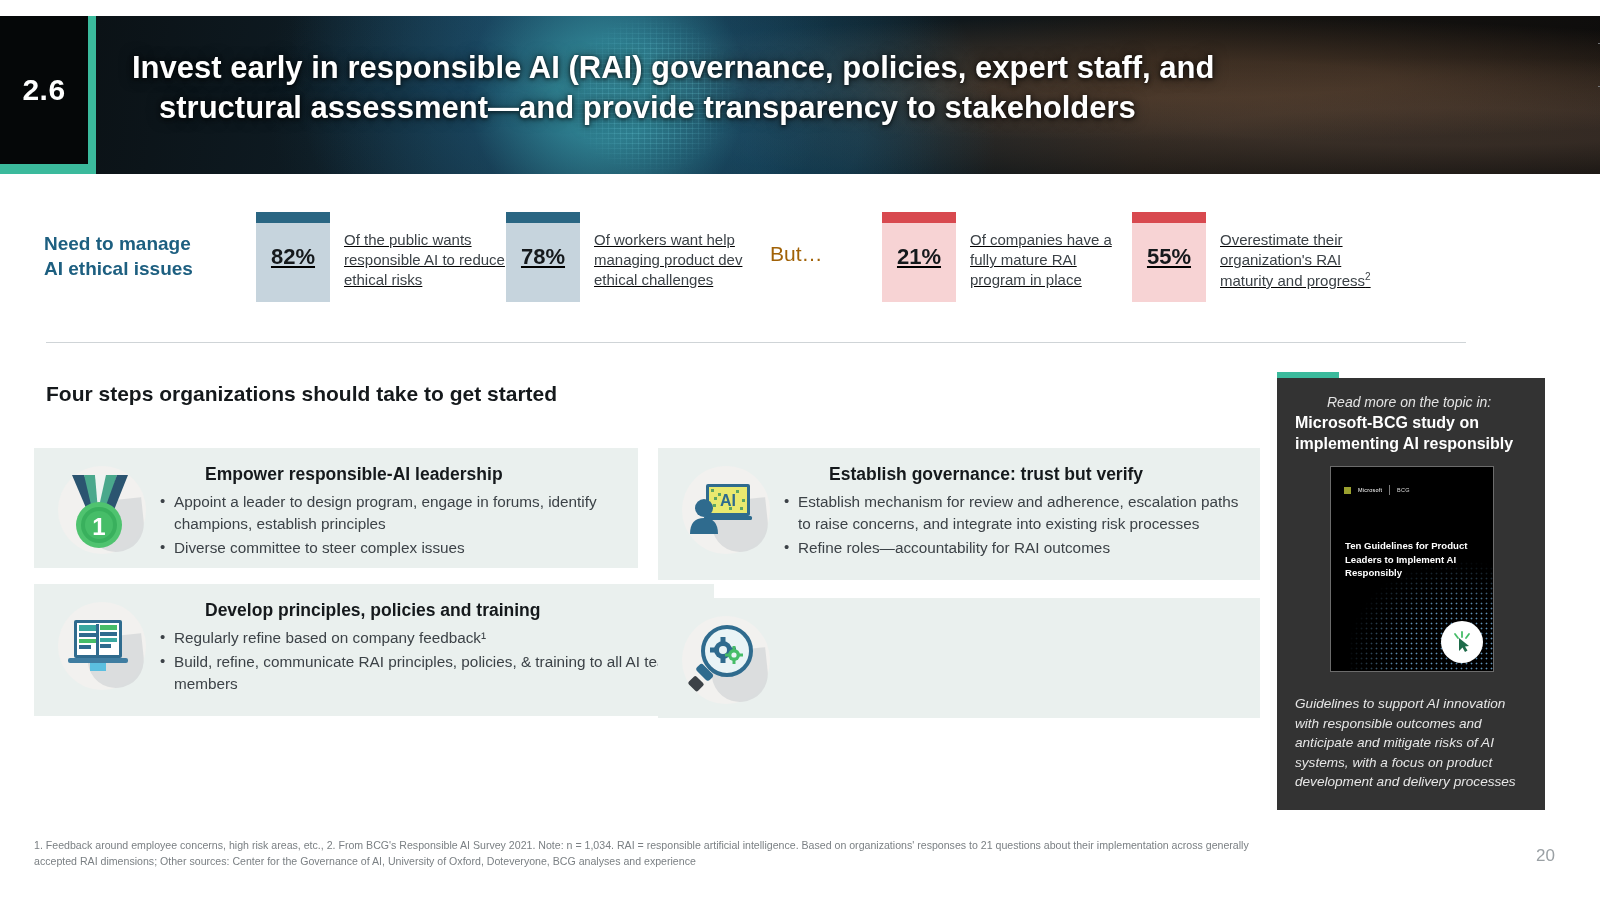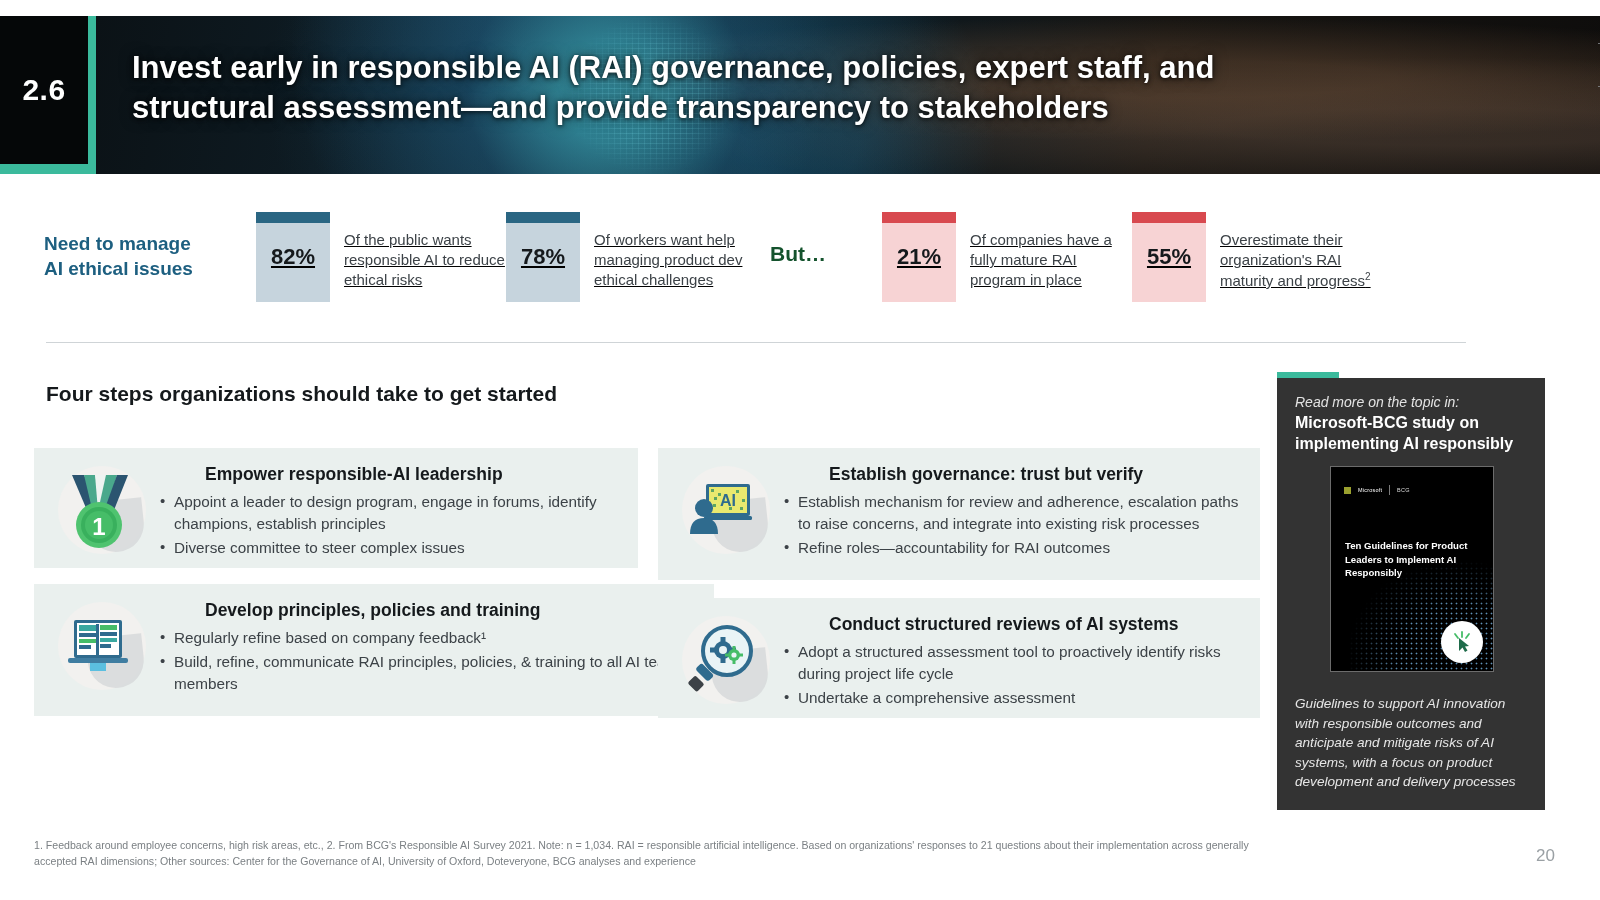--- a/index.html
+++ b/index.html
@@ -48,21 +48,21 @@
   .slide-num {
     position:absolute; left:0; top:0; width:88px; height:148px;
     display:flex; align-items:center; justify-content:center;
     color:#ffffff; font-size:30px; font-weight:700; letter-spacing:.5px;
   }
   .hdr-title {
     position:absolute; left:132px; top:32px; width:1400px;
     color:#ffffff; font-size:31px; font-weight:700; line-height:1.30;
     text-shadow: 0 1px 4px rgba(0,0,0,.85), 0 0 14px rgba(0,0,0,.6);
   }
-  .hdr-title .l2 { display:block; }
+  .hdr-title .l2 { display:block;margin-left:27px; }
 
   
   .stats {
     position:absolute; left:44px; top:212px; width:1470px; height:100px;
     display:flex; align-items:flex-start;
   }
   .stats-label {
     width: 212px; padding-top: 20px;
     color:#1d5f80; font-size:19px; font-weight:700; line-height:1.30;
   }
@@ -75,21 +75,21 @@
   .stat-box .cap { position:absolute; left:0; top:0; width:100%; height:11px; }
   .stat-box.blue { background:#c6d4dd; }
   .stat-box.blue .cap { background:#2a6683; }
   .stat-box.red { background:#f7d3d4; }
   .stat-box.red .cap { background:#d8494f; }
   .stat-desc {
     font-size:15px; color:#3c4247; line-height:1.33;
     padding-left:14px; padding-top:18px; max-width:176px;
   }
   .but-label {
-    color:#14532d; font-size:21px; font-weight:700; padding-top:30px;
+    color:#a16207; font-size:21px; font-weight:400; padding-top:30px;
     width: 126px; padding-left: 14px;
   }
   .sup { font-size:10px; vertical-align:super; }
 
   .divider {
     position:absolute; left:46px; top:342px; width:1420px; height:1px; background:#cfd4d7;
   }
 
   
   .sec-title {
@@ -133,21 +133,21 @@
     content:"•"; position:absolute; left:2px; top:-1px; color:#3c4247; font-size:15px;
   }
 
   
   .panel {
     position:absolute; left:1277px; top:378px; width:268px; height:432px;
     background:#333333;
   }
   .panel-teal { position:absolute; left:1277px; top:372px; width:62px; height:7px; background:#3bba9c; }
   .panel-inner { padding: 16px 16px 10px 18px; }
-  .panel-kicker { font-style:italic; color:#e3e3e3; font-size:14px; margin-bottom:2px; }
+  .panel-kicker { font-style:italic; color:#e3e3e3; font-size:14px; margin-bottom:2px;margin-left:32px; }
   .panel-title { color:#ffffff; font-weight:700; font-size:16px; line-height:1.32; }
   .cover {
     position:relative; margin: 12px auto 0 auto; width:164px; height:206px;
     background:#000000; border:1px solid #6c6c6c; overflow:hidden;
   }
   .cover-logo { position:absolute; left:13px; top:18px; display:flex; align-items:center; gap:7px; }
   .cover-logo .sq { width:7px; height:7px; background:#9aa02e; }
   .cover-logo .ms { color:#ffffff; font-size:5.5px; letter-spacing:.2px; }
   .cover-logo .bar { width:1px; height:10px; background:#7a7a7a; }
   .cover-logo .bcg { color:#dcdcdc; font-size:5.5px; letter-spacing:.3px; }
@@ -356,27 +356,20 @@
             <rect x="48.5" y="24" width="3" height="4"></rect>
               <rect x="48.5" y="38" width="3" height="4"></rect>
             <rect x="41" y="31.5" width="4" height="3"></rect>
               <rect x="55" y="31.5" width="4" height="3"></rect>
           </g>
           <circle cx="50" cy="33" r="2.6" fill="#e9f4f6"></circle>
           <rect x="12" y="46" width="18" height="9" rx="3" transform="rotate(45 21 50)" fill="#2f6b8e"></rect>
           <rect x="6" y="56" width="13" height="11" rx="2" transform="rotate(45 12 61)" fill="#3c4247"></rect>
         </svg>
       </div>
-      <div class="card-body">
-        <div class="card-title">Conduct structured reviews of AI systems</div>
-        <ul class="card-list">
-          <li>Adopt a structured assessment tool to proactively identify risks during project life cycle</li>
-          <li>Undertake a comprehensive assessment</li>
-        </ul>
-      </div>
     </div>
   </div>
 
   <div class="panel-teal"></div>
   <div class="panel">
     <div class="panel-inner">
       <div class="panel-kicker">Read more on the topic in:</div>
       <div class="panel-title">
         <div>Microsoft-BCG study on</div>
         <div>implementing AI responsibly</div>

